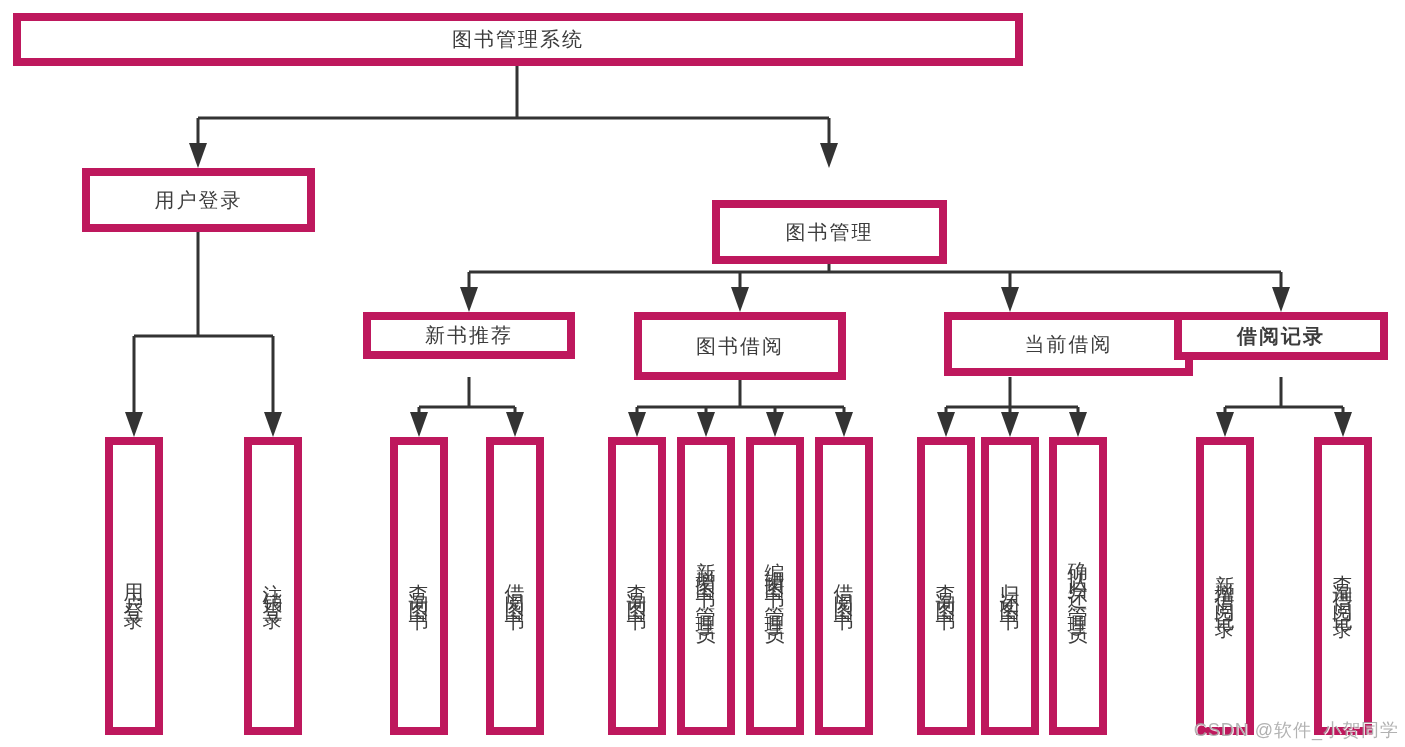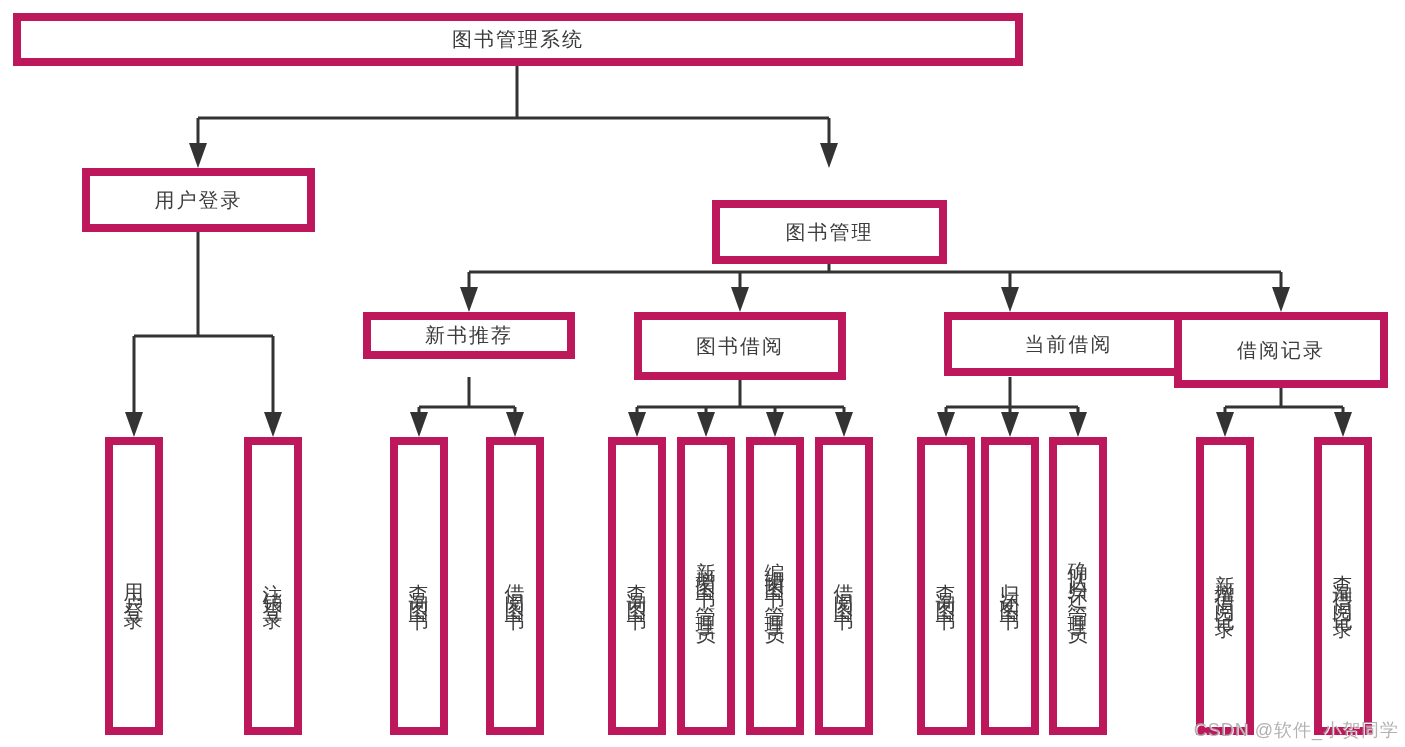--- a/index.html
+++ b/index.html
@@ -111,21 +111,21 @@
 
   <div class="node" style="left:363px; top:312px; width:212px; height:47px;">
     <span class="label">新书推荐</span>
   </div>
   <div class="node" style="left:634px; top:312px; width:212px; height:68px;">
     <span class="label">图书借阅</span>
   </div>
   <div class="node" style="left:904px; top:312px; width:249px; height:64px;margin-left:40px;">
     <span class="label">当前借阅</span>
   </div>
-  <div class="node" style="left:1174px; top:312px; width:214px; height:76px;">
+  <div class="node" style="left:1174px; top:312px; width:214px; height:48px;font-weight:bold;">
     <span class="label">借阅记录</span>
   </div>
 
   <div class="node leaf" style="left:105px; top:437px; width:58px; height:298px;">
     <span class="label">用户登录</span>
   </div>
   <div class="node leaf" style="left:244px; top:437px; width:58px; height:298px;">
     <span class="label">注销登录</span>
   </div>
   <div class="node leaf" style="left:390px; top:437px; width:58px; height:298px;">

